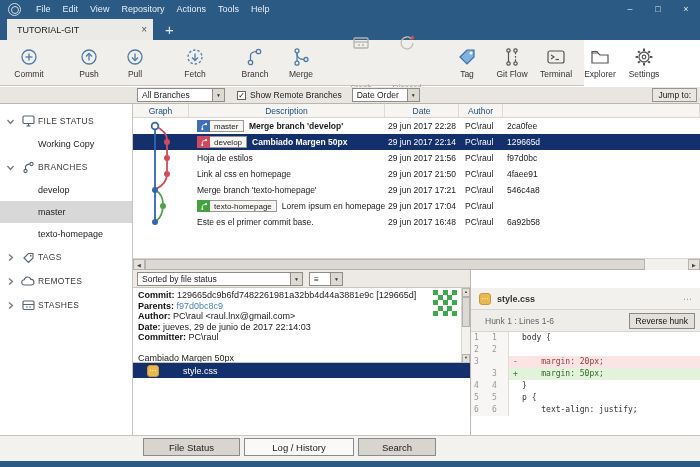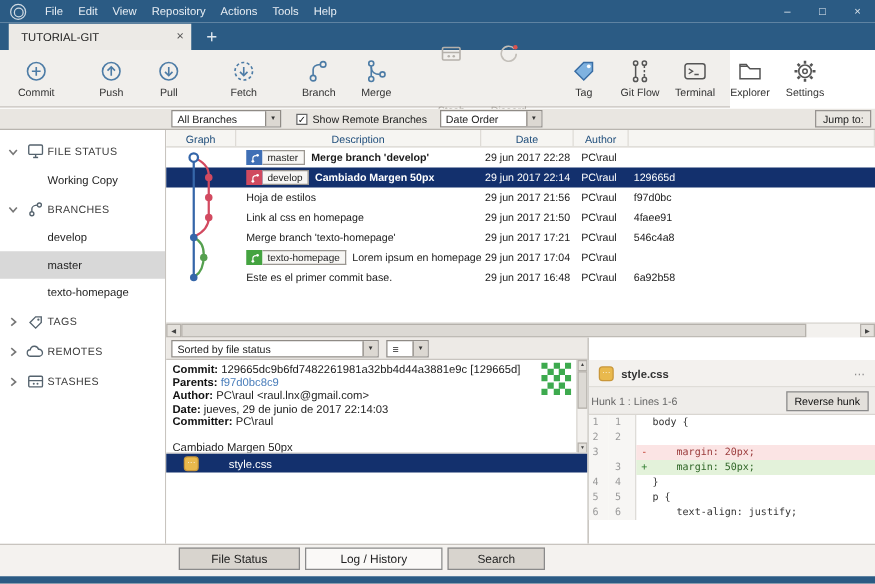--- a/index.html
+++ b/index.html
@@ -104,21 +104,21 @@
     color:#fff;font-size:7px;line-height:9px;text-align:center;display:inline-block;}
   
   .diffpanel{position:absolute;left:470px;top:270px;width:230px;height:165px;background:#fff;border-left:1px solid var(--panel-border);}
   .diff-filehead{position:absolute;left:0;top:18px;width:229px;height:22px;background:#f3f1ee;
     border-bottom:1px solid #d9d6d1;display:flex;align-items:center;font-size:9px;}
   .diff-filehead .fileicon{margin-left:8px;}
   .diff-filehead .dfname{margin-left:6px;font-weight:bold;color:#333;}
   .diff-filehead .dmenu{margin-left:auto;margin-right:8px;color:#888;font-size:9px;}
   .hunkbar{position:absolute;left:0;top:40px;width:229px;height:22px;background:#efedea;
     border-bottom:1px solid #d9d6d1;display:flex;align-items:center;font-size:8.5px;color:#666;}
-  .hunkbar .hlabel{margin-left:2px;}
+  .hunkbar .hlabel{margin-left:14px;}
   .revbtn{margin-left:auto;margin-right:5px;background:#e3e0db;border:1px solid #8a8a8a;
     font-size:8.5px;color:#111;padding:2px 6px;}
   .difflines{position:absolute;left:0;top:62px;width:229px;}
   .dline{display:flex;height:12px;font-family:"DejaVu Sans Mono",monospace;font-size:8px;line-height:12px;}
   .dnum{width:16px;background:#f7f6f4;color:#999;padding-left:3px;flex:none;}
   .dnum2{width:22px;background:#f7f6f4;color:#999;padding-left:5px;border-right:1px solid #dedcd8;flex:none;}
   .dcontent{flex:1;display:flex;}
   .dmark{width:13px;text-align:center;flex:none;}
   .dcode{white-space:pre;color:#333;}
   .dline.removed .dcontent{background:#fbe4e4;}
@@ -316,21 +316,21 @@
       </div>
   </div>
 
   <div class="filterbar">
     <div class="xpselect" style="margin-left:137px;width:88px;">
       <span class="selval">All Branches</span>
       <span class="droparrow" style="margin-left:auto;">▼</span>
     </div>
     <span class="chk" style="margin-left:12px;">✓</span>
     <span>Show Remote Branches</span>
-    <div class="xpselect" style="margin-left:10px;width:82px;">
+    <div class="xpselect" style="margin-left:10px;width:68px;">
       <span class="selval">Date Order</span>
       <span class="droparrow" style="margin-left:auto;">▼</span>
     </div>
     <span class="jumpto">Jump to:</span>
   </div>
 
   <div class="sidebar">
     <div id="sidebar-tree">
         <div class="side-head">
           <span class="chev">
@@ -431,20 +431,21 @@
                   <circle cx="6" cy="2.2" r="1.1" fill="#fff"></circle>
                   <path d="M2.3,6 L2.3,4.4 C2.3,3.2 4,2.6 4.9,2.5" fill="none" stroke="#fff" stroke-width="0.9"></path>
                 </svg>
               </span>
               <span class="blabel">master</span>
             </span>
             <span class="ldesc-text">Merge branch 'develop'</span>
           </div>
           <div class="ldate">29 jun 2017 22:28</div>
           <div class="lauthor">PC\raul</div>
+          <div class="lhash">2ca0fee</div>
         </div>
         <div class="lrow selected bold">
           <div class="lgraph"></div>
           <div class="ldesc">
             <span class="badge">
               <span class="bico" style="background: rgb(208, 74, 95);">
                 <svg width="8" height="9">
                   <circle cx="2.3" cy="7" r="1.1" fill="#fff"></circle>
                   <circle cx="6" cy="2.2" r="1.1" fill="#fff"></circle>
                   <path d="M2.3,6 L2.3,4.4 C2.3,3.2 4,2.6 4.9,2.5" fill="none" stroke="#fff" stroke-width="0.9"></path>

